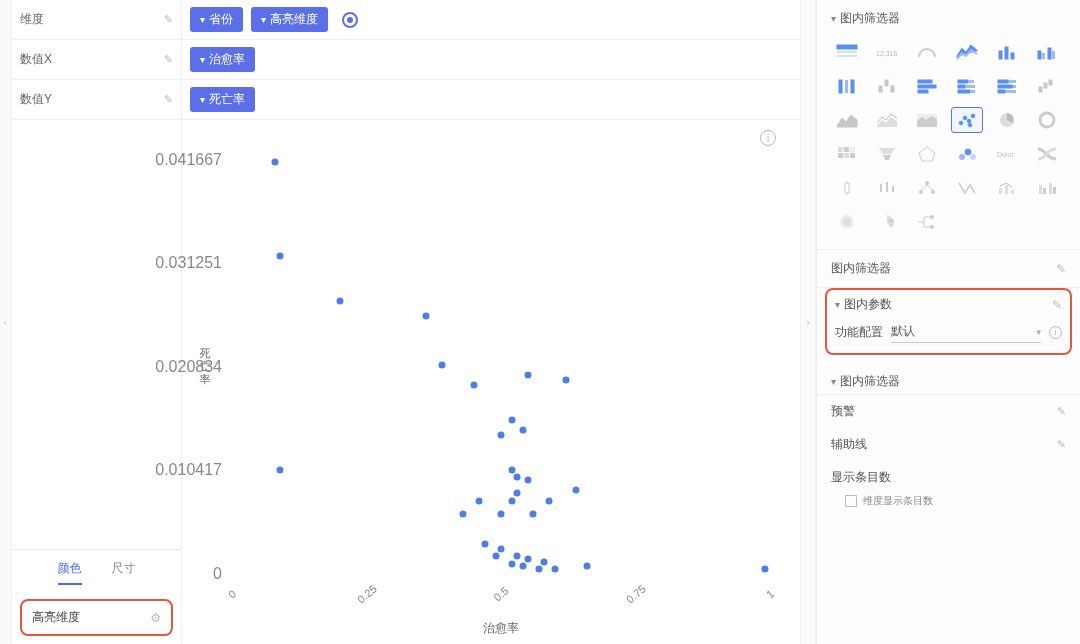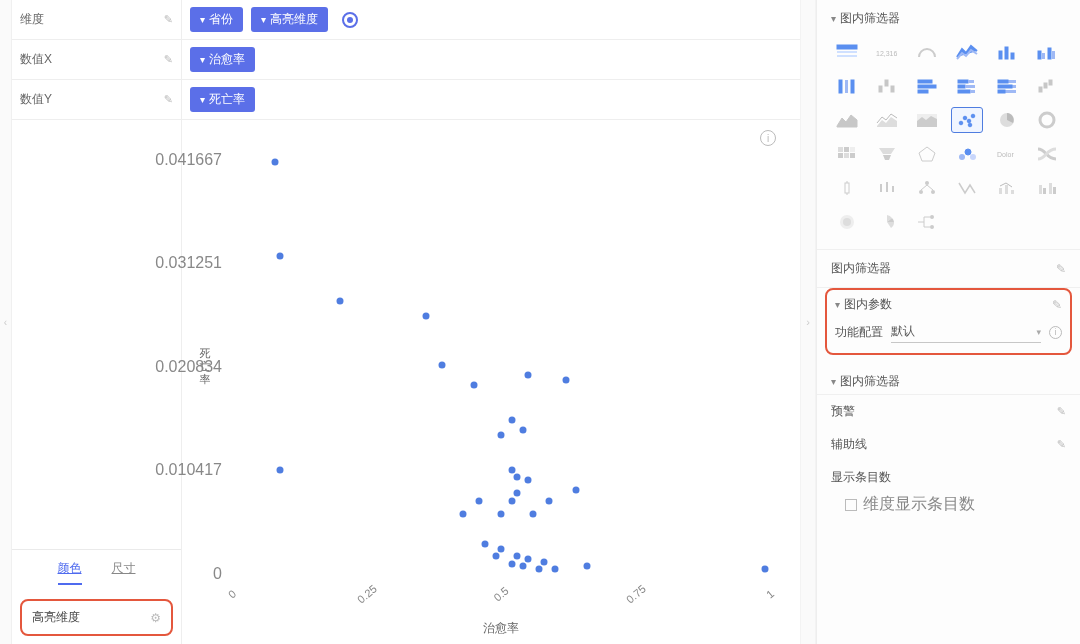--- a/index.html
+++ b/index.html
@@ -61,21 +61,20 @@
   .tab-row {
     display: flex;
     justify-content: center;
     gap: 30px;
     padding: 10px 0 6px;
   }
   .tab {
     color: #888;
     padding-bottom: 6px;
     cursor: pointer;
-    text-decoration: underline;
   }
   .tab.active {
     color: #4f6bef;
     border-bottom: 2px solid #4f6bef;
   }
   .marked-box {
     margin: 8px;
     border: 2px solid #e4573d;
     border-radius: 8px;
     padding: 8px 10px;
@@ -303,21 +302,21 @@
     color:#555;
     font-size:12px;
     gap:23px;
   }
   .chk {
     width:12px;height:12px;border:1px solid #bbb;display:inline-block;margin-right:6px;vertical-align:middle;
   }
   .sub {
     padding:6px 14px 6px 28px;
     color:#888;
-    font-size:16px;
+    font-size:10px;
   }
 
   .left-rail-outer{width:12px;background:#fafafa;border-right:1px solid #f0f0f0;display:flex;align-items:center;justify-content:center;color:#ccc;font-size:10px;}
 </style>
 </head>
 <body>
 
 <div class="app">
   <div class="left-rail-outer">‹</div>
 

